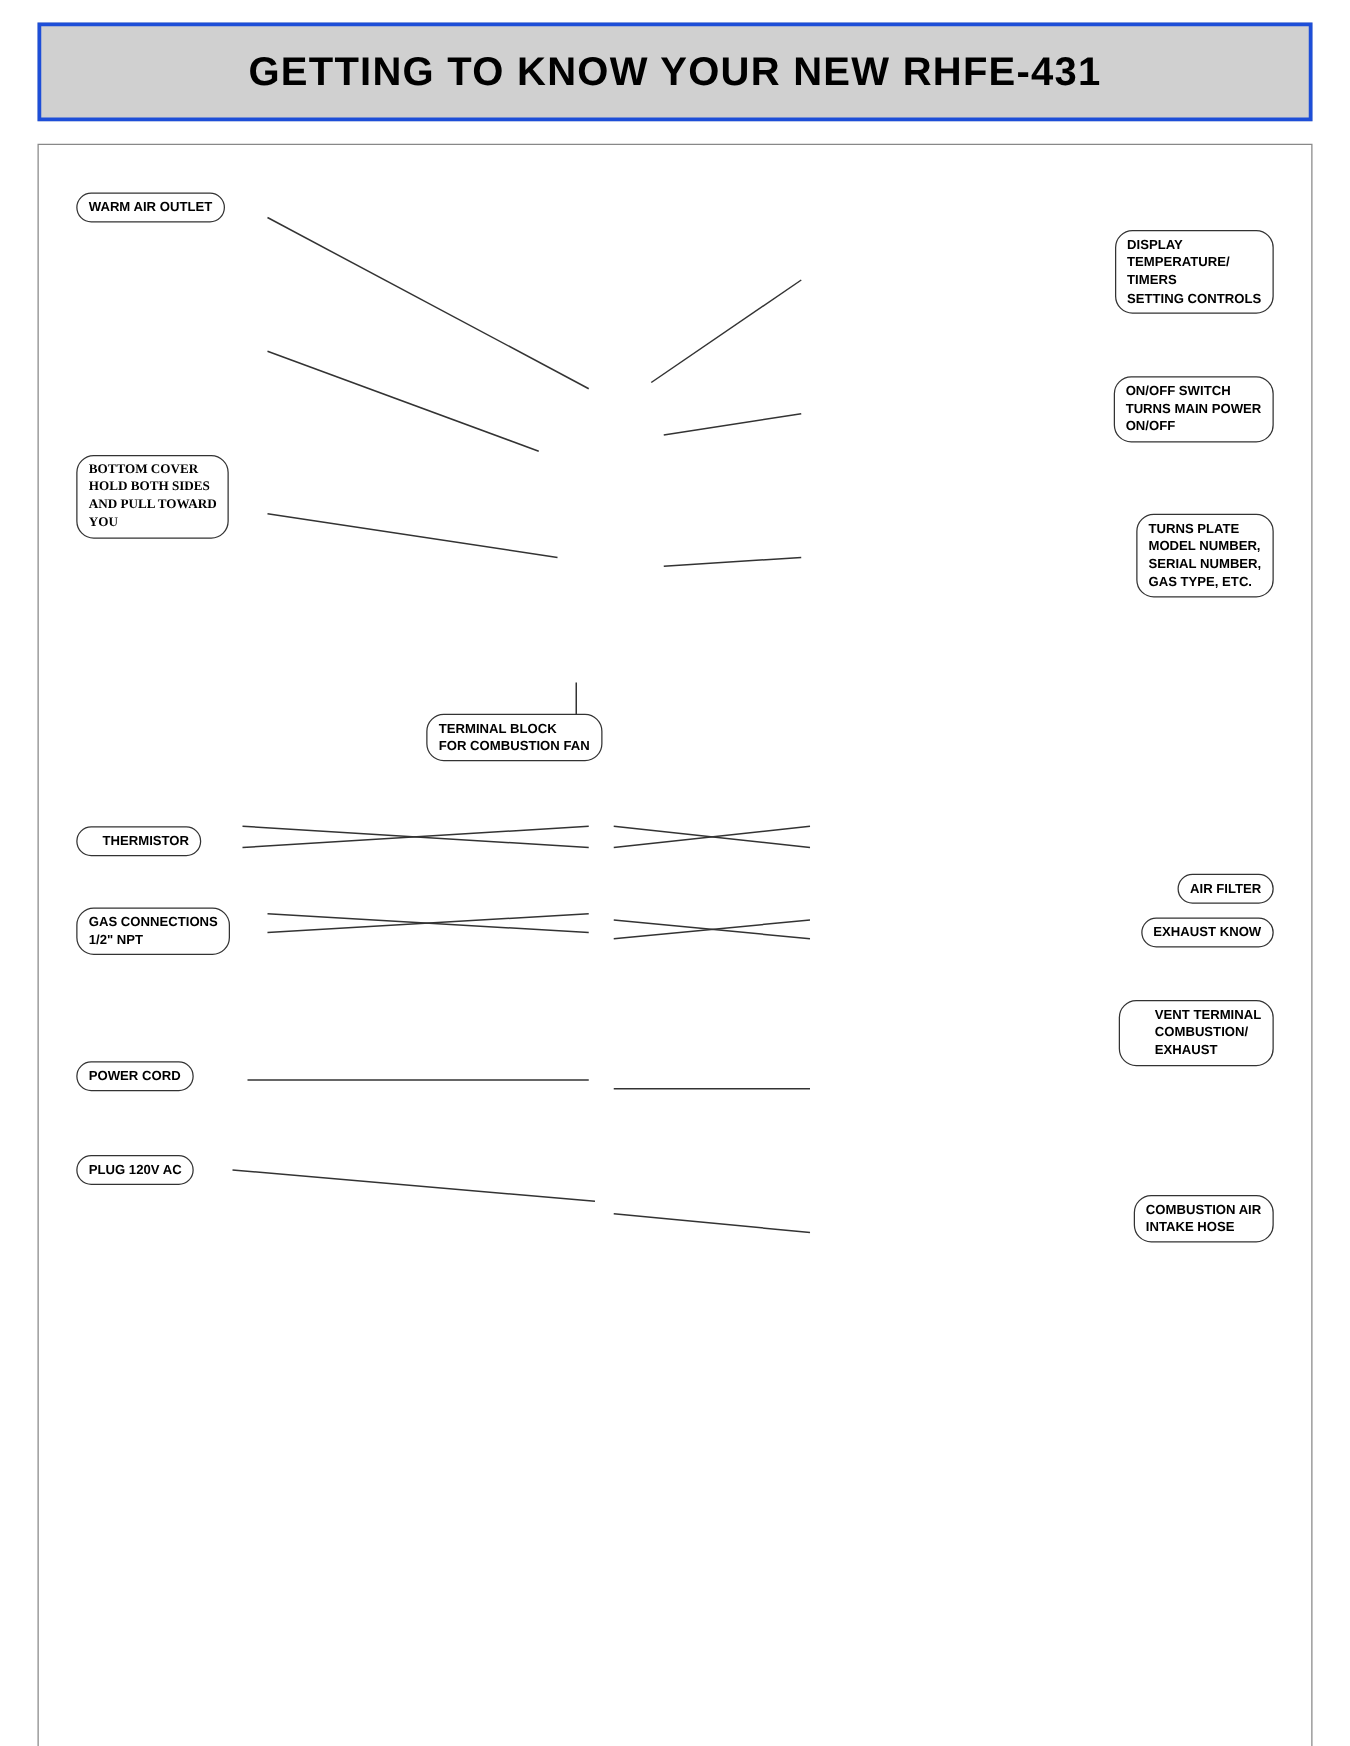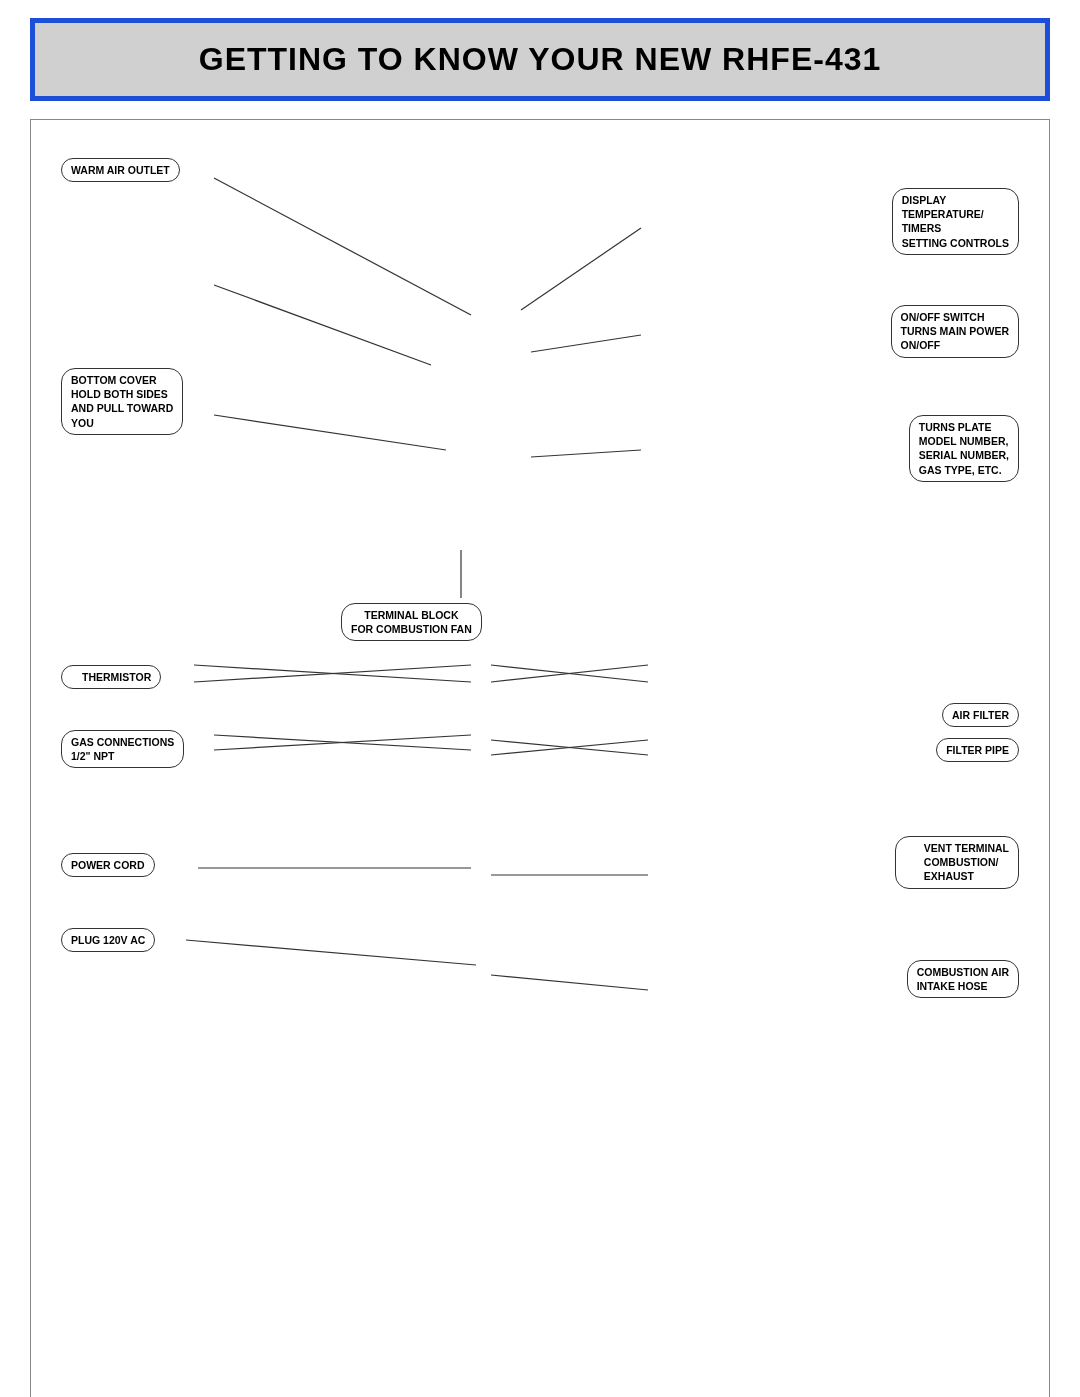--- a/index.html
+++ b/index.html
@@ -12,21 +12,21 @@
       color: #000;
     }
     .page-title {
       background: #d0d0d0;
       text-align: center;
       padding: 18px 20px;
       font-size: 32px;
       font-weight: bold;
       letter-spacing: 1px;
       margin: 18px 30px 0 30px;
-      border: 5px solid #1d4ed8;
+      border: 3px solid #1d4ed8;
     }
     .main-box {
       border: 1.5px solid #888;
       margin: 18px 30px;
       padding: 20px;
       position: relative;
       height: 1368px;
       background: #fff;
     }
     .label-box {
@@ -95,26 +95,26 @@
     <line x1="617" y1="620" x2="460" y2="635" stroke="#333" stroke-width="1.2"></line>
 
     <line x1="617" y1="755" x2="460" y2="755" stroke="#333" stroke-width="1.2"></line>
 
     <line x1="617" y1="870" x2="460" y2="855" stroke="#333" stroke-width="1.2"></line>
   </svg>
 
   <div class="label-box" style="left:30px; top:38px; white-space:nowrap;">WARM AIR OUTLET</div>
 
 
-  <div class="label-box" style="left:30px; top:248px; white-space:pre-line;">BOTTOM COVER
+  <div class="label-box" style="left:30px; top:248px; white-space:pre-line;font-family:Liberation Serif, serif;">BOTTOM COVER
 HOLD BOTH SIDES
 AND PULL TOWARD
 YOU</div>
 
-  <div class="label-box" style="left:310px; top:483px; white-space:pre-line; text-align:center;">TERMINAL BLOCK
+  <div class="label-box" style="left:310px; top:455px; white-space:pre-line; text-align:left;">TERMINAL BLOCK
 FOR COMBUSTION FAN</div>
 
   <div class="label-box" style="left:30px; top:545px; white-space:nowrap;padding-left:20px;">THERMISTOR</div>
 
   <div class="label-box" style="left:30px; top:610px; white-space:pre-line;">GAS CONNECTIONS
 1/2" NPT</div>
 
   <div class="label-box" style="left:30px; top:733px; white-space:nowrap;">POWER CORD</div>
 
   <div class="label-box" style="left:30px; top:808px; white-space:nowrap;text-align:center;">PLUG 120V AC</div>
@@ -128,23 +128,23 @@
 TIMERS
 SETTING CONTROLS</div>
 
   <div class="label-box" style="right:30px; top:295px; white-space:pre-line;">TURNS PLATE
 MODEL NUMBER,
 SERIAL NUMBER,
 GAS TYPE, ETC.</div>
 
   <div class="label-box" style="right:30px; top:545px; white-space:nowrap;margin-top:38px;">AIR FILTER</div>
 
-  <div class="label-box" style="right:30px; top:618px; white-space:nowrap;">FILTER PIPE</div>
+  <div class="label-box" style="right:30px; top:618px; white-space:nowrap;">EXHAUST KNOW</div>
 
-  <div class="label-box" style="right:30px; top:716px; white-space:pre-line;padding-left:28px;">VENT TERMINAL
+  <div class="label-box" style="right:30px; top:684px; white-space:pre-line;padding-left:28px;">VENT TERMINAL
 COMBUSTION/
 EXHAUST</div>
 
   <div class="label-box" style="right:30px; top:840px; white-space:pre-line;">COMBUSTION AIR
 INTAKE HOSE</div>
 
 </div>
 
 <div class="page-num">– 9 –</div>
 

